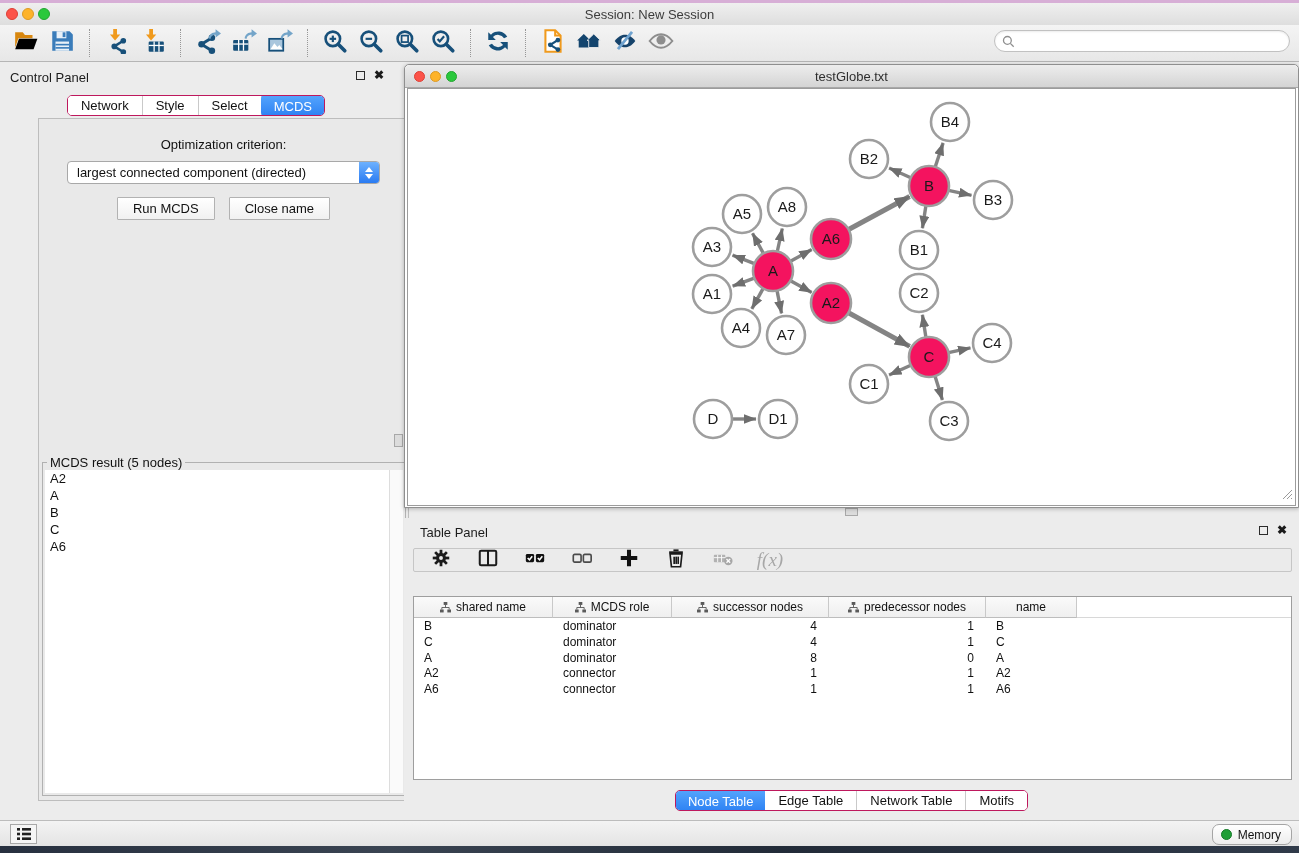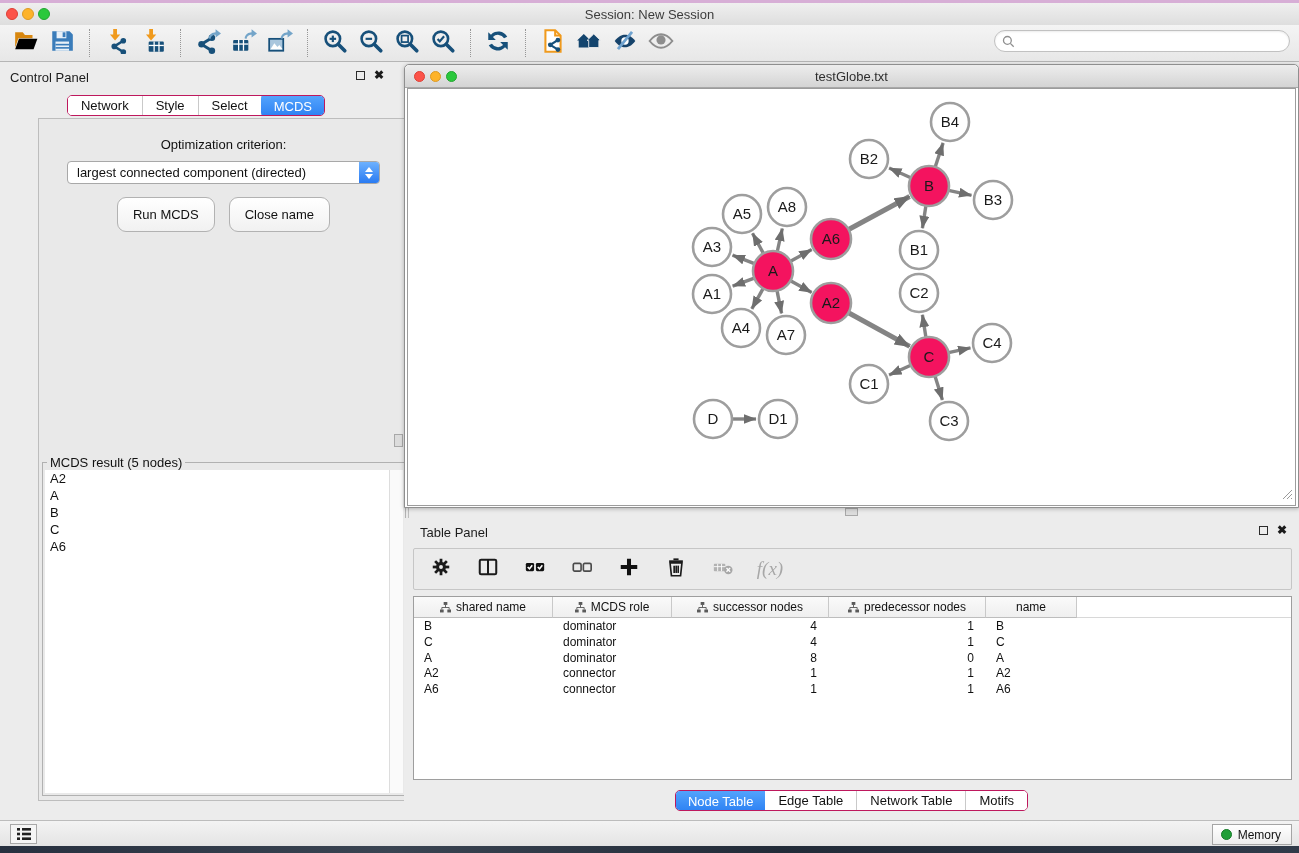--- a/index.html
+++ b/index.html
@@ -65,21 +65,21 @@
   .dd-spin {
     position:absolute; right:0; top:0; width:20px; height:21px;
     background:linear-gradient(#6db1fe,#2a7bf2); border-radius:0 3px 3px 0;
     display:flex; flex-direction:column; align-items:center; justify-content:center; gap:2px;
   }
   .dd-up { width:0; height:0; border-left:4px solid transparent; border-right:4px solid transparent; border-bottom:5px solid #fff; }
   .dd-down { width:0; height:0; border-left:4px solid transparent; border-right:4px solid transparent; border-top:5px solid #fff; }
   .cp-buttons { display:flex; justify-content:center; gap:14px; margin-top:13px; }
   .btn {
     font-size:13px; color:#111; background:linear-gradient(#ffffff,#f1f1f1);
-    border:1px solid #b2b2b2; border-radius:9px; padding:9px 15px; cursor:default;
+    border:1px solid #b2b2b2; border-radius:1px; padding:3px 15px; cursor:default;
   }
   .result-group { position:absolute; left:3px; top:343px; width:364px; height:334px; border:1px solid #b1b1b1; }
   .result-title { position:absolute; left:4px; top:-8px; background:#e9e9e9; padding:0 3px; font-size:13px; color:#111; }
   .result-list {
     position:absolute; left:2px; top:7px; right:16px; bottom:2px; background:#fff; overflow:hidden;
     font-size:13px; color:#111;
   }
   .result-list .item { padding:1px 0 1px 5px; line-height:15px; }
   .result-scroll { position:absolute; top:7px; right:2px; bottom:2px; width:14px; background:#fafafa; border-left:1px solid #ddd; }
   
@@ -100,21 +100,21 @@
   .nw-titlebar .light { width:11px; height:11px; }
   .nw-title { position:absolute; left:0; right:0; text-align:center; font-size:13px; color:#2e2e2e; }
   .nw-canvas { position:absolute; left:2px; top:23px; width:889px; height:418px; background:#fff; border:1px solid #9c9c9c; }
   .nw-canvas svg { display:block; }
   .nw-grip { position:absolute; right:5px; bottom:3px; }
   
   .table-panel { position:absolute; left:404px; top:518px; width:895px; height:302px; background:#ececec; }
   .tp-header { position:relative; height:28px; }
   .tp-header .ph-title { position:absolute; left:16px; top:7px; font-size:13px; color:#1c1c1c; }
   .tp-toolbar {
-    position:absolute; left:9px; top:30px; width:879px; height:42px;
+    position:absolute; left:9px; top:30px; width:879px; height:24px;
     background:#ebebeb; border:1px solid #c6c6c6; border-radius:2px;
     display:flex; align-items:center; gap:21px; padding-left:14px;
   }
   .tp-btn { display:flex; align-items:center; justify-content:center; width:26px; height:26px; cursor:default; }
   .tp-btn svg { width:22px; height:22px; }
   .tp-btn.disabled { opacity:.85; }
   .tp-table { position:absolute; left:9px; top:78px; width:879px; height:184px; background:#fff; border:1px solid #9e9e9e; overflow:hidden; }
   .tp-thead { display:flex; height:21px; }
   .th {
     background:linear-gradient(#fafafa,#efefef); border-right:1px solid #c9c9c9; border-bottom:1px solid #bdbdbd;
@@ -131,21 +131,21 @@
   .statusbar {
     position:absolute; left:0; top:820px; width:100%; height:26px;
     background:linear-gradient(#f3f3f3,#e4e4e4); border-top:1px solid #bcbcbc;
   }
   .list-btn {
     position:absolute; left:10px; top:3px; width:27px; height:20px;
     background:#f5f5f5; border:1px solid #a8a8a8; display:flex; align-items:center; justify-content:center;
   }
   .memory-btn {
     position:absolute; right:7px; top:3px; height:21px;
-    background:linear-gradient(#ffffff,#ededed); border:1px solid #a5a5a5; border-radius:0;
+    background:linear-gradient(#ffffff,#ededed); border:1px solid #a5a5a5; border-radius:7px;
     display:flex; align-items:center; gap:6px; padding:0 10px 0 8px; font-size:12px; color:#111;
   }
   .mem-dot { width:11px; height:11px; border-radius:50%; background:#1f9e37; border:1px solid #157a28; }
   .desktop-bottom { position:absolute; left:0; top:846px; width:100%; height:7px;
     background:linear-gradient(90deg,#27303f,#3a4452 30%,#222b38 60%,#303a49); }
 </style>
 </head>
 <body>
 
 <div class="screen">

